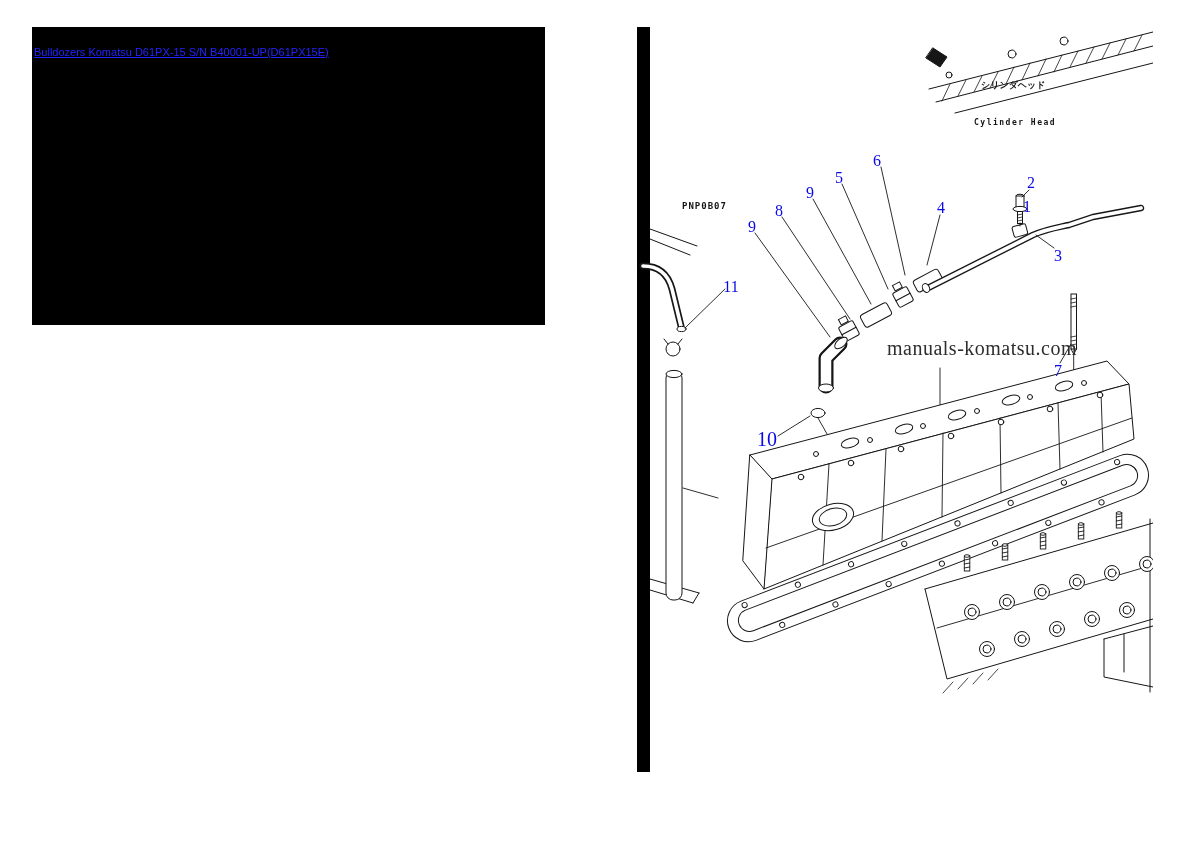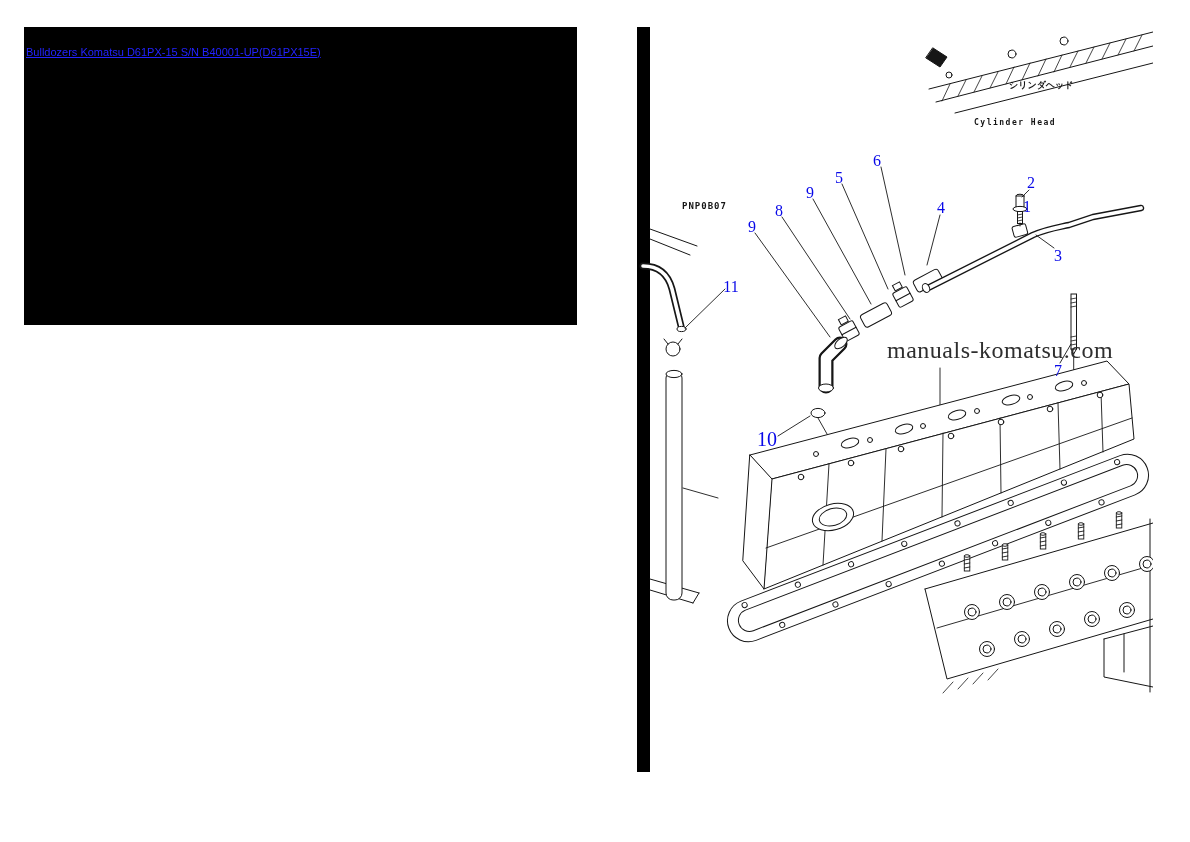--- a/index.html
+++ b/index.html
@@ -1,32 +1,32 @@
 <!DOCTYPE html>
 <html><head>
 <meta charset="utf-8">
 <style>
   html,body{margin:0;padding:0;background:#fff;}
   .canvas{position:relative;width:1190px;height:842px;background:#ffffff;overflow:hidden;
           font-family:"Liberation Sans",sans-serif;}
   
-  .left-panel{position:absolute;left:24px;top:27px;width:553px;height:298px;background:#000;}
+  .left-panel{position:absolute;left:32px;top:27px;width:513px;height:298px;background:#000;}
   .model-link{position:absolute;left:2px;top:19px;font-size:11px;line-height:12px;
               color:#2323ff;text-decoration:underline;white-space:nowrap;cursor:pointer;}
   
   .diagram-panel{position:absolute;left:637px;top:27px;width:516px;height:745px;background:#fff;}
   .edge-bar{position:absolute;left:0;top:0;width:13px;height:745px;background:#000;}
   svg.lineart{position:absolute;left:0;top:0;width:516px;height:745px;}
   .figure-code{position:absolute;left:45px;top:155px;font:bold 9px "DejaVu Sans Mono",monospace;
                letter-spacing:1px;color:#151515;margin-top:19px;}
-  .jp-label{position:absolute;left:344px;top:52px;font:bold 9px "DejaVu Sans",sans-serif;color:#151515;margin-left:28px;}
+  .jp-label{position:absolute;left:344px;top:52px;font:bold 9px "DejaVu Sans",sans-serif;color:#151515;}
   .en-label{position:absolute;left:337px;top:67px;font:bold 8px "DejaVu Sans Mono",monospace;
             letter-spacing:1.5px;color:#151515;margin-top:24px;}
   .watermark{position:absolute;left:250px;top:310px;font-family:"Liberation Serif",serif;
-             font-size:24px;color:#2e2e2e;letter-spacing:.5px;white-space:nowrap;}
+             font-size:20px;color:#2e2e2e;letter-spacing:.5px;white-space:nowrap;}
   .callout{position:absolute;transform:translate(-50%,-50%);font-family:"Liberation Serif",serif;
            font-size:16px;color:#0808e8;line-height:1;}
   .callout.big{font-size:20px;text-align:right;}
 </style>
 </head>
 <body>
 
 <div class="canvas">
 
   <div class="left-panel">

